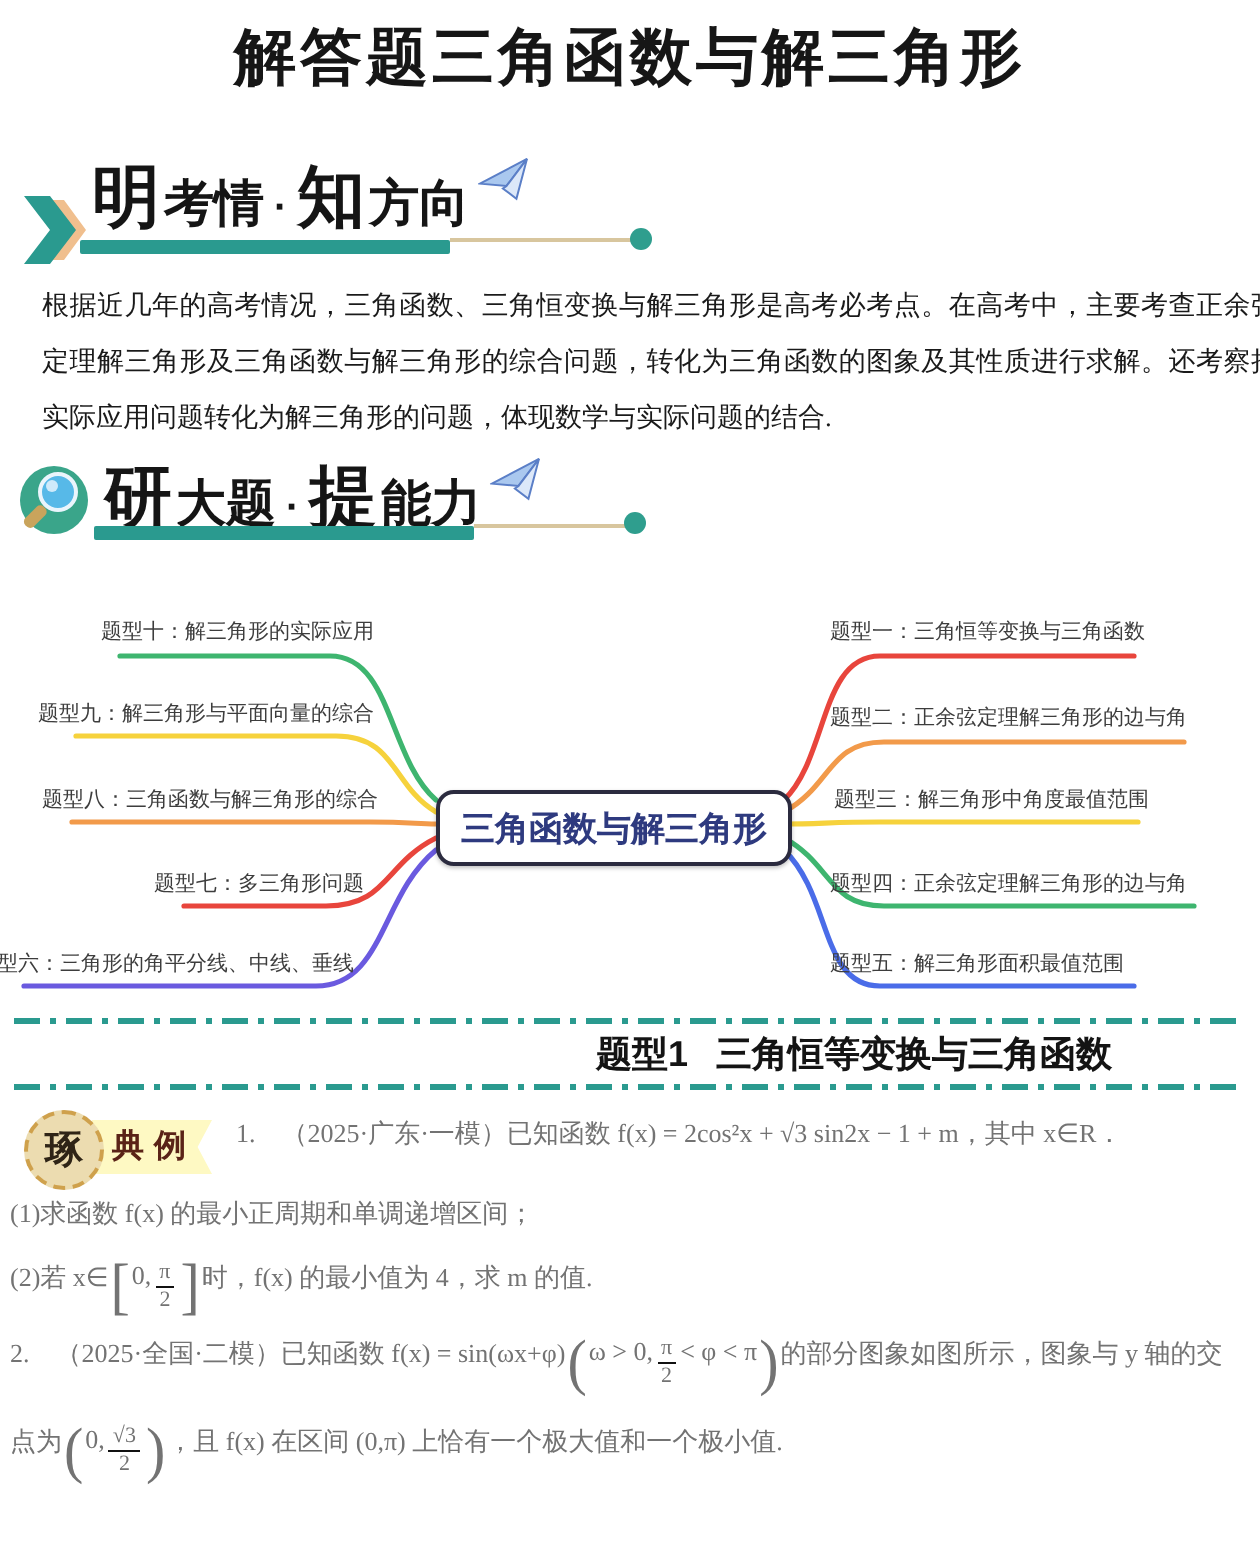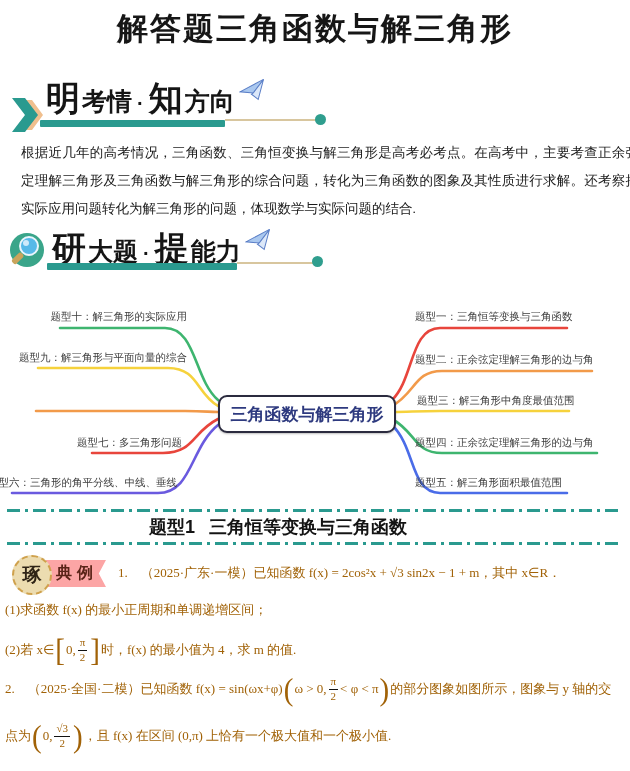--- a/index.html
+++ b/index.html
@@ -31,35 +31,35 @@
   .mindmap{top:295px;left:0;width:630px;height:212px;font-family:Liberation Serif, serif;}
   .mm-label{position:absolute;font-size:10.5px;color:#3d3d3d;white-space:nowrap;line-height:13px;}
   .mm-node{position:absolute;left:218px;top:100px;width:174px;height:34px;background:#fff;
            border:2.5px solid #2b2b3f;border-radius:9px;display:flex;align-items:center;
            justify-content:center;font-size:17px;font-weight:800;color:#2e3a7f;
            box-shadow:0 1px 2px rgba(0,0,0,0.25);white-space:nowrap;}
 
   
   .dashline{height:3px;width:616px;left:7px;
     background:repeating-linear-gradient(90deg,#2a9a8f 0 13px,transparent 13px 18px,#2a9a8f 18px 21px,transparent 21px 26px);}
-  .topic-head{top:515px;left:0;width:556px;text-align:center;font-size:18px;font-weight:800;
+  .topic-head{top:515px;left:0;width:556px;text-align:right;font-size:18px;font-weight:800;
               color:#141414;white-space:nowrap;}
   .topic-head .tlabel{margin-right:14px;}
 
   
   .stamp{top:555px;left:12px;width:36px;height:36px;border-radius:50%;background:#ecdcb0;
          border:2px dashed #cfa14c;display:flex;align-items:center;justify-content:center;
          font-size:19px;font-weight:900;color:#2f2416;z-index:2;}
-  .ribbon{top:560px;left:46px;width:60px;height:27px;background:#fca5a5;
+  .ribbon{top:560px;left:46px;width:60px;height:27px;background:#fef9c3;
           clip-path:polygon(0 0,100% 0,88% 50%,100% 100%,0 100%);
           display:flex;align-items:center;font-size:16px;font-weight:900;color:#5a2317;
           padding-left:10px;letter-spacing:5px;box-sizing:border-box;}
 
   
-  .mrow{position:absolute;display:flex;align-items:center;font-size:13px;color:#a16207;
+  .mrow{position:absolute;display:flex;align-items:flex-start;font-size:13px;color:#737373;
         font-family:"Liberation Serif",serif;white-space:nowrap;}
   .frac{display:inline-flex;flex-direction:column;align-items:center;font-size:11px;
         line-height:1.2;margin:0 2px;}
   .fnum{border-bottom:1px solid #111;padding:0 2px;}
   .fden{padding:0 2px;}
   .bigb{font-size:29px;font-weight:400;font-family:"Liberation Serif",serif;line-height:1;
         margin:0 1px;transform:scaleY(1.08);}
 </style>
 </head>
 <body>
@@ -119,20 +119,21 @@
     <path d="M12,198 H158 C192,198 190,153 218,130" stroke="#6a5adf"></path>
     <path d="M392,105 C414,84 410,33 440,33 H567" stroke="#e8453c"></path>
     <path d="M392,111 C416,98 414,76 442,76 H592" stroke="#f29a4a"></path>
     <path d="M392,117 C410,117 416,116 440,116 H569" stroke="#f6d23c"></path>
     <path d="M392,124 C416,137 414,158 442,158 H597" stroke="#3eb56f"></path>
     <path d="M392,130 C416,153 410,198 440,198 H567" stroke="#4a6ce8"></path>
   </svg>
 
   <div class="mm-label" style="right:443px;top:15px">题型十：解三角形的实际应用</div>
   <div class="mm-label" style="right:443px;top:56px">题型九：解三角形与平面向量的综合</div>
+  <div class="mm-label" style="right:441px;top:99px">题型八：三角函数与解三角形的综合</div>
   <div class="mm-label" style="right:448px;top:141px">题型七：多三角形问题</div>
   <div class="mm-label" style="right:453px;top:181px">题型六：三角形的角平分线、中线、垂线</div>
 
   <div class="mm-label" style="left:415px;top:15px">题型一：三角恒等变换与三角函数</div>
   <div class="mm-label" style="left:417px;top:99px">题型三：解三角形中角度最值范围</div>
   <div class="mm-label" style="left:415px;top:58px">题型二：正余弦定理解三角形的边与角</div>
   <div class="mm-label" style="left:415px;top:141px">题型四：正余弦定理解三角形的边与角</div>
   <div class="mm-label" style="left:415px;top:181px">题型五：解三角形面积最值范围</div>
 
   <div class="mm-node">三角函数与解三角形</div>

